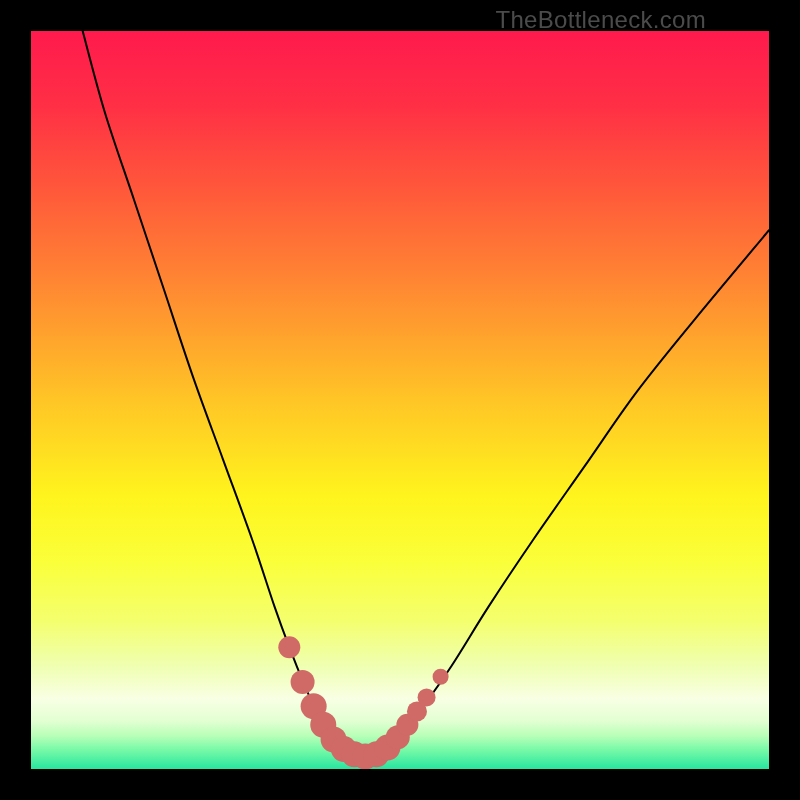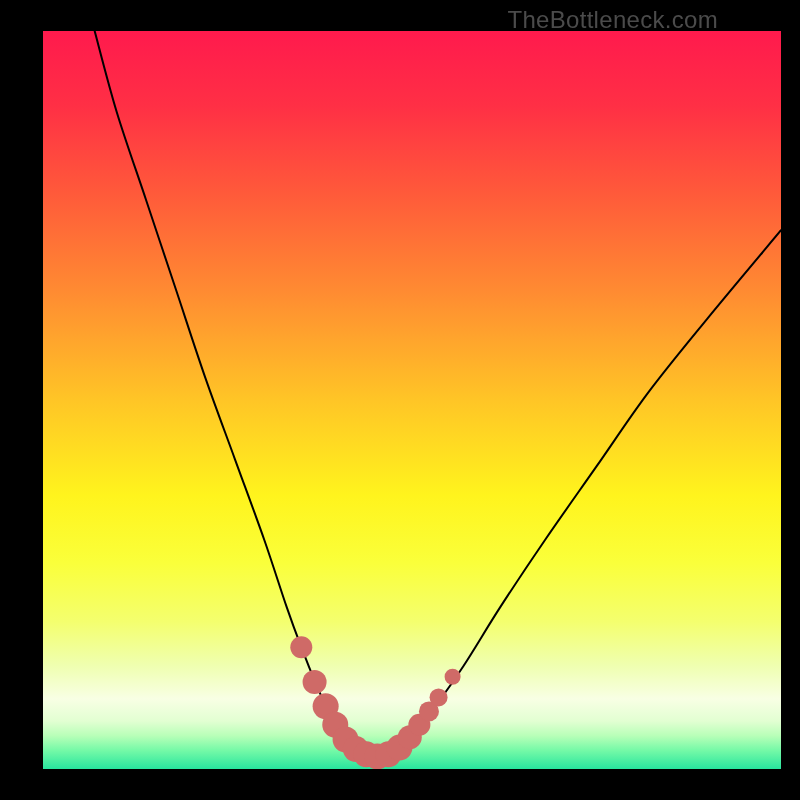--- a/index.html
+++ b/index.html
@@ -7,21 +7,21 @@
     padding: 0;
     width: 800px;
     height: 800px;
     overflow: hidden;
     background: #000;
     font-family: Arial, Helvetica, sans-serif;
   }
   .frame {
     position: absolute;
     top: 0;
-    left: 12px;
+    left: 0;
     width: 716px;
     height: 800px;
     background: #000;
   }
   .watermark {
     position: absolute;
     top: 6px;
     right: 10px;
     color: #4b4b4b;
     font-size: 24px;

